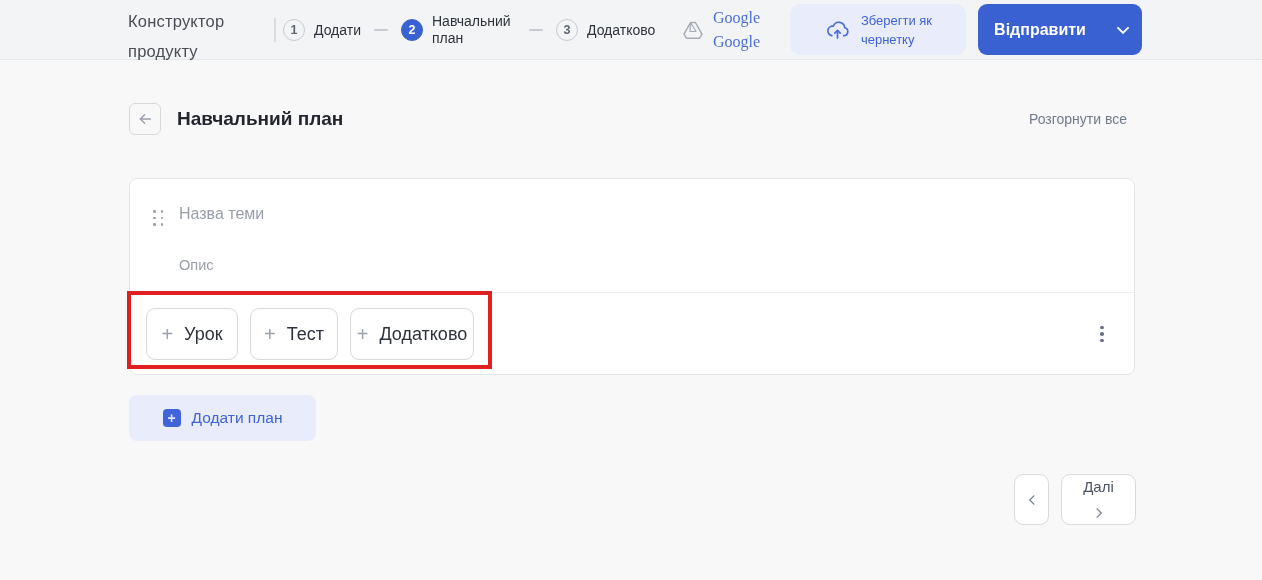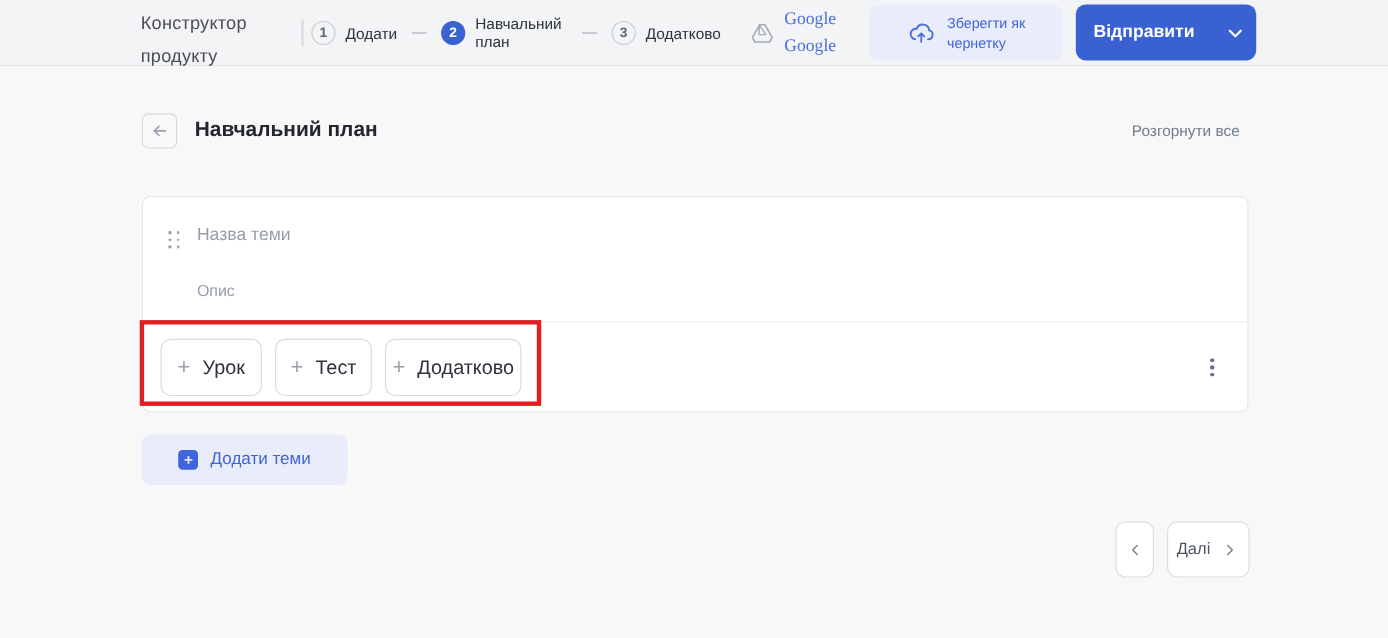--- a/index.html
+++ b/index.html
@@ -89,21 +89,21 @@
   .add-topic-icon { width:18px; height:18px; background:#4064d9; border-radius:4px;
                     color:#dfe5fb; font-size:14px; line-height:18px; text-align:center; font-weight:600; }
   .add-topic-label { color:#3f63d8; font-size:15.5px; font-weight:500; }
 
   
   .pg-btn { position:absolute; top:474px; height:51px; background:#ffffff;
             border:1px solid #d8dade; border-radius:9px; cursor:pointer;
             display:flex; align-items:center; justify-content:center; gap:9px;
             font-family:"Liberation Sans", sans-serif; }
   .pg-prev { left:1014px; width:35px; }
-  .pg-next { left:1061px; width:75px; }
+  .pg-next { left:1061px; width:75px;flex-direction:column; }
   .pg-next .lbl { font-size:15px; color:#4c5362; }
 
   svg { display:block; }
 </style>
 </head>
 <body>
 
 <div class="page">
 
   <div class="header">
@@ -211,21 +211,21 @@
       <i></i>
         <i></i>
         <i></i>
     </button>
   </div>
 
   <div class="annotation-rect"></div>
 
   <button class="add-topic-btn">
     <span class="add-topic-icon">+</span>
-    <span class="add-topic-label">Додати теми</span>
+    <span class="add-topic-label">Додати план</span>
   </button>
 
   <button class="pg-btn pg-prev">
     <span>
       <svg width="18" height="18" viewBox="0 0 24 24" fill="none" stroke="#7a8290" stroke-width="1.8" stroke-linecap="round" stroke-linejoin="round">
         <path d="M14.5 6.5 9 12l5.5 5.5"></path>
       </svg>
     </span>
   </button>
   <button class="pg-btn pg-next">

